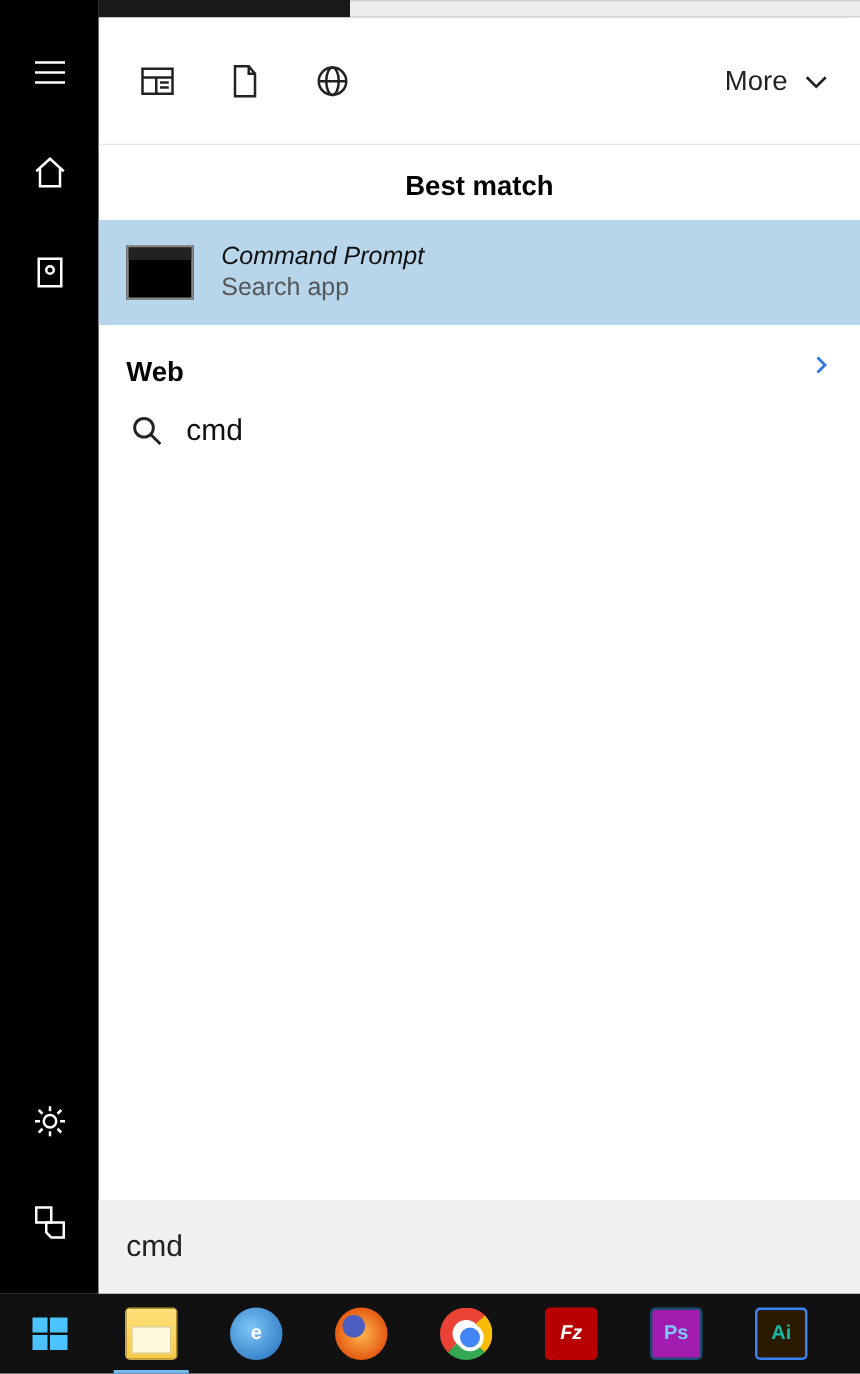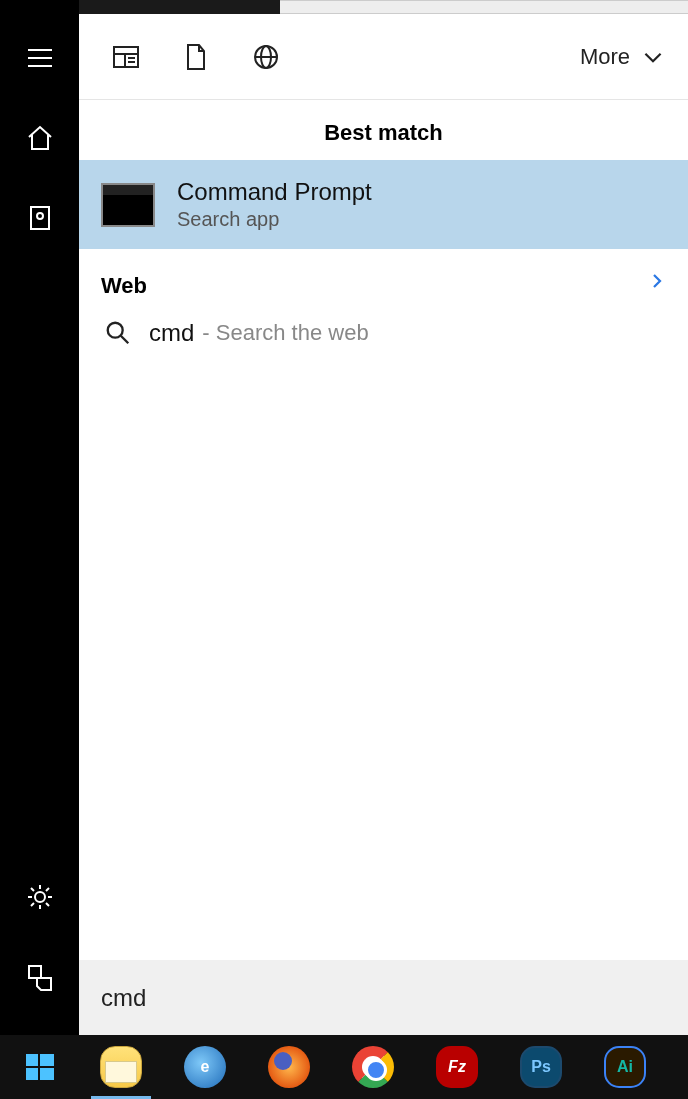--- a/index.html
+++ b/index.html
@@ -11,31 +11,31 @@
   .sidebar-icon { width: 79px; height: 80px; display: flex; align-items: center; justify-content: center; cursor: pointer; }
   .sidebar-icon svg { width: 30px; height: 30px; stroke: #fff; fill: none; stroke-width: 2; }
   .sidebar-spacer { flex: 1; }
 
   
   .topstrip { position: absolute; left: 79px; top: 0; width: 609px; height: 14px; background: #1a1a1a; }
   .topstrip2 { position: absolute; left: 280px; top: 0; width: 408px; height: 14px; background: #eee; border-top:1px solid #ccc; border-bottom:1px solid #ccc;}
 
   
   .panel { position: absolute; left: 79px; top: 14px; width: 609px; height: 1021px; background: #fff; display: flex; flex-direction: column; }
-  .panel-top { height: 86px; display: flex; align-items: center; padding: 0 22px; border-bottom: 1px solid #e5e5e5; }
+  .panel-top { height: 102px; display: flex; align-items: center; padding: 0 22px; border-bottom: 1px solid #e5e5e5; }
   .filter-icon { width: 50px; height: 50px; display: flex; align-items: center; justify-content: center; margin-right: 20px; cursor: pointer; }
   .filter-icon svg { width: 30px; height: 30px; stroke: #222; fill: none; stroke-width: 2; }
   .more-group { margin-left: auto; display: flex; align-items: center; cursor: pointer; }
   .more-label { font-size: 22px; color: #222; margin-right: 10px; }
 
   .section-label { font-size: 22px; font-weight: 600; color: #000; padding: 20px 22px 14px; text-align: center; }
   .best-match { background: #b8d6eb; display: flex; align-items: center; padding: 18px 22px; cursor: pointer; }
   .app-thumb { width: 54px; height: 44px; background: #000; border: 2px solid #888; margin-right: 22px; }
   .app-thumb-inner { width: 100%; height: 10px; background: #222; }
-  .result-title { font-size: 24px; color: #111; }
+  .result-title { font-size: 20px; color: #111; font-style: italic; }
   .result-sub { font-size: 20px; color: #555; margin-top: 2px; }
 
   .web-header { display: flex; align-items: flex-end; padding: 18px 22px 10px; cursor: pointer; }
   .web-header .hlabel { font-size: 22px; font-weight: 600; }
   .web-header .chev { margin-left: auto; }
   .web-header .chev svg { width: 18px; height: 28px; stroke: #2b78e4; fill: none; stroke-width: 3; }
 
   .web-item { display: flex; align-items: center; padding: 10px 22px; cursor: pointer; }
   .web-item .sicon { width: 34px; display:flex; justify-content:center; margin-right: 14px;}
   .web-item .sicon svg { width: 28px; height: 28px; stroke: #222; fill: none; stroke-width: 2.5; }
@@ -51,30 +51,30 @@
   .behind { position: absolute; right: 0; top: 14px; width: 9px; height: 1021px; background: #f4f4f4; border-left:1px solid #ddd;}
 
   
   .taskbar { position: absolute; left: 0; bottom: 0; width: 688px; height: 64px; background: #111; display: flex; align-items: center; }
   .start-btn { width: 79px; height: 64px; display: flex; align-items: center; justify-content: center; cursor: pointer; }
   .start-btn svg { width: 32px; height: 32px; fill: #4cc2ff; }
   .task-item { width: 84px; height: 64px; display: flex; align-items: center; justify-content: center; cursor: pointer; position: relative; }
   .task-item .underline { position: absolute; bottom: 0; left: 12px; right: 12px; height: 3px; background: #76b9ed; }
 
   
-  .ticon { width: 42px; height: 42px; border-radius: 15px; display:flex; align-items:center; justify-content:center; font-size:16px; font-weight:bold; }
+  .ticon { width: 42px; height: 42px; border-radius: 4px; display:flex; align-items:center; justify-content:center; font-size:16px; font-weight:bold; }
   .fileexp { background: linear-gradient(#ffe27a,#f7c948); border:1px solid #caa53d; position:relative; }
   .fileexp::after { content:""; position:absolute; bottom:4px; left:4px; right:4px; height:20px; background:#fff8dc; border:1px solid #d8c98a;}
   .ie { background: radial-gradient(circle at 40% 40%, #7ec8f8, #1e6bb8); border-radius:50%; color:#fff;}
   .ff { background: radial-gradient(circle at 50% 50%, #ffb84d, #e55b13 70%); border-radius:50%; position:relative;}
   .ff::after{content:"";position:absolute;top:6px;left:6px;width:18px;height:18px;background:#4a5fc1;border-radius:50%;}
   .chrome { background:#fff; border-radius:50%; position:relative; border:10px solid; border-color:#ea4335 #fbbc05 #34a853 #ea4335;}
   .chrome::after{content:"";position:absolute;top:3px;left:3px;width:16px;height:16px;background:#4285f4;border-radius:50%;border:3px solid #fff;}
   .fz { background:#b90000; color:#fff; font-style:italic; }
-  .ps { background:#0c4a6e; color:#7cc7ff; border:2px solid #1c4a6e; }
+  .ps { background:#a21caf; color:#7cc7ff; border:2px solid #1c4a6e; }
   .ai { background:#2a1a00; color:#14b8a6; border:2px solid #3b82f6; }
 </style>
 </head>
 <body>
 
 <div class="root">
 
   <div class="topstrip"></div>
   <div class="topstrip2"></div>
   <div class="behind"></div>
@@ -167,21 +167,20 @@
     </div>
 
     <div class="web-item">
       <span class="sicon">
         <svg viewBox="0 0 30 30">
             <circle cx="12" cy="12" r="8"></circle>
             <line x1="18" y1="18" x2="26" y2="26"></line>
           </svg>
       </span>
       <span class="web-query">cmd</span>
-      <span class="web-hint">- Search the web</span>
     </div>
 
     <div class="panel-fill"></div>
 
     <div class="search-box">
       <span class="search-text">cmd</span>
     </div>
   </div>
 
   <div class="taskbar">

